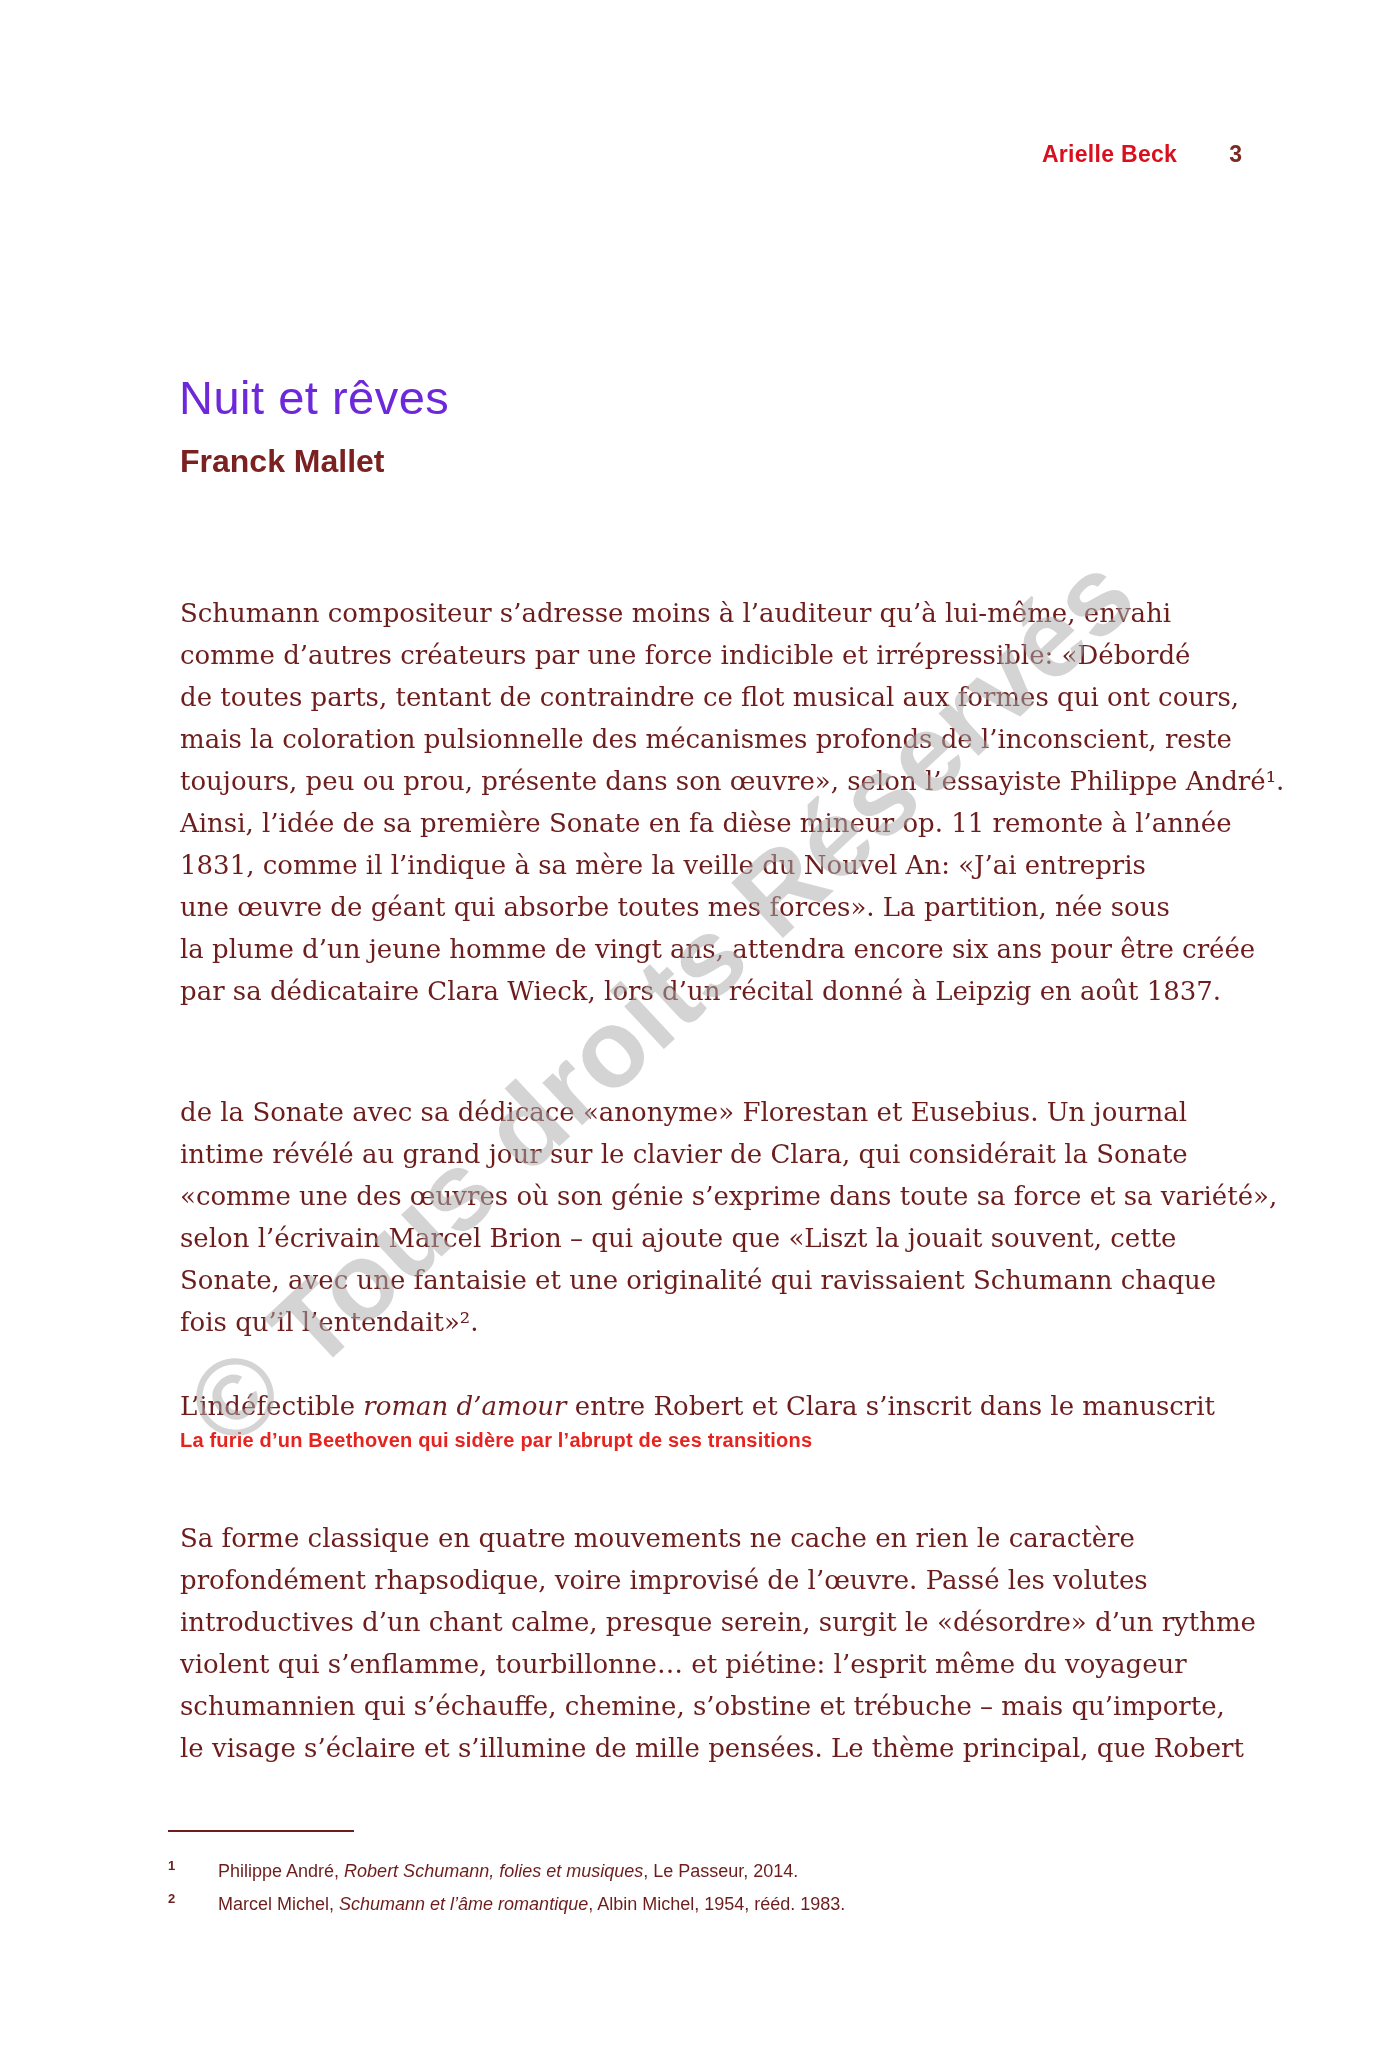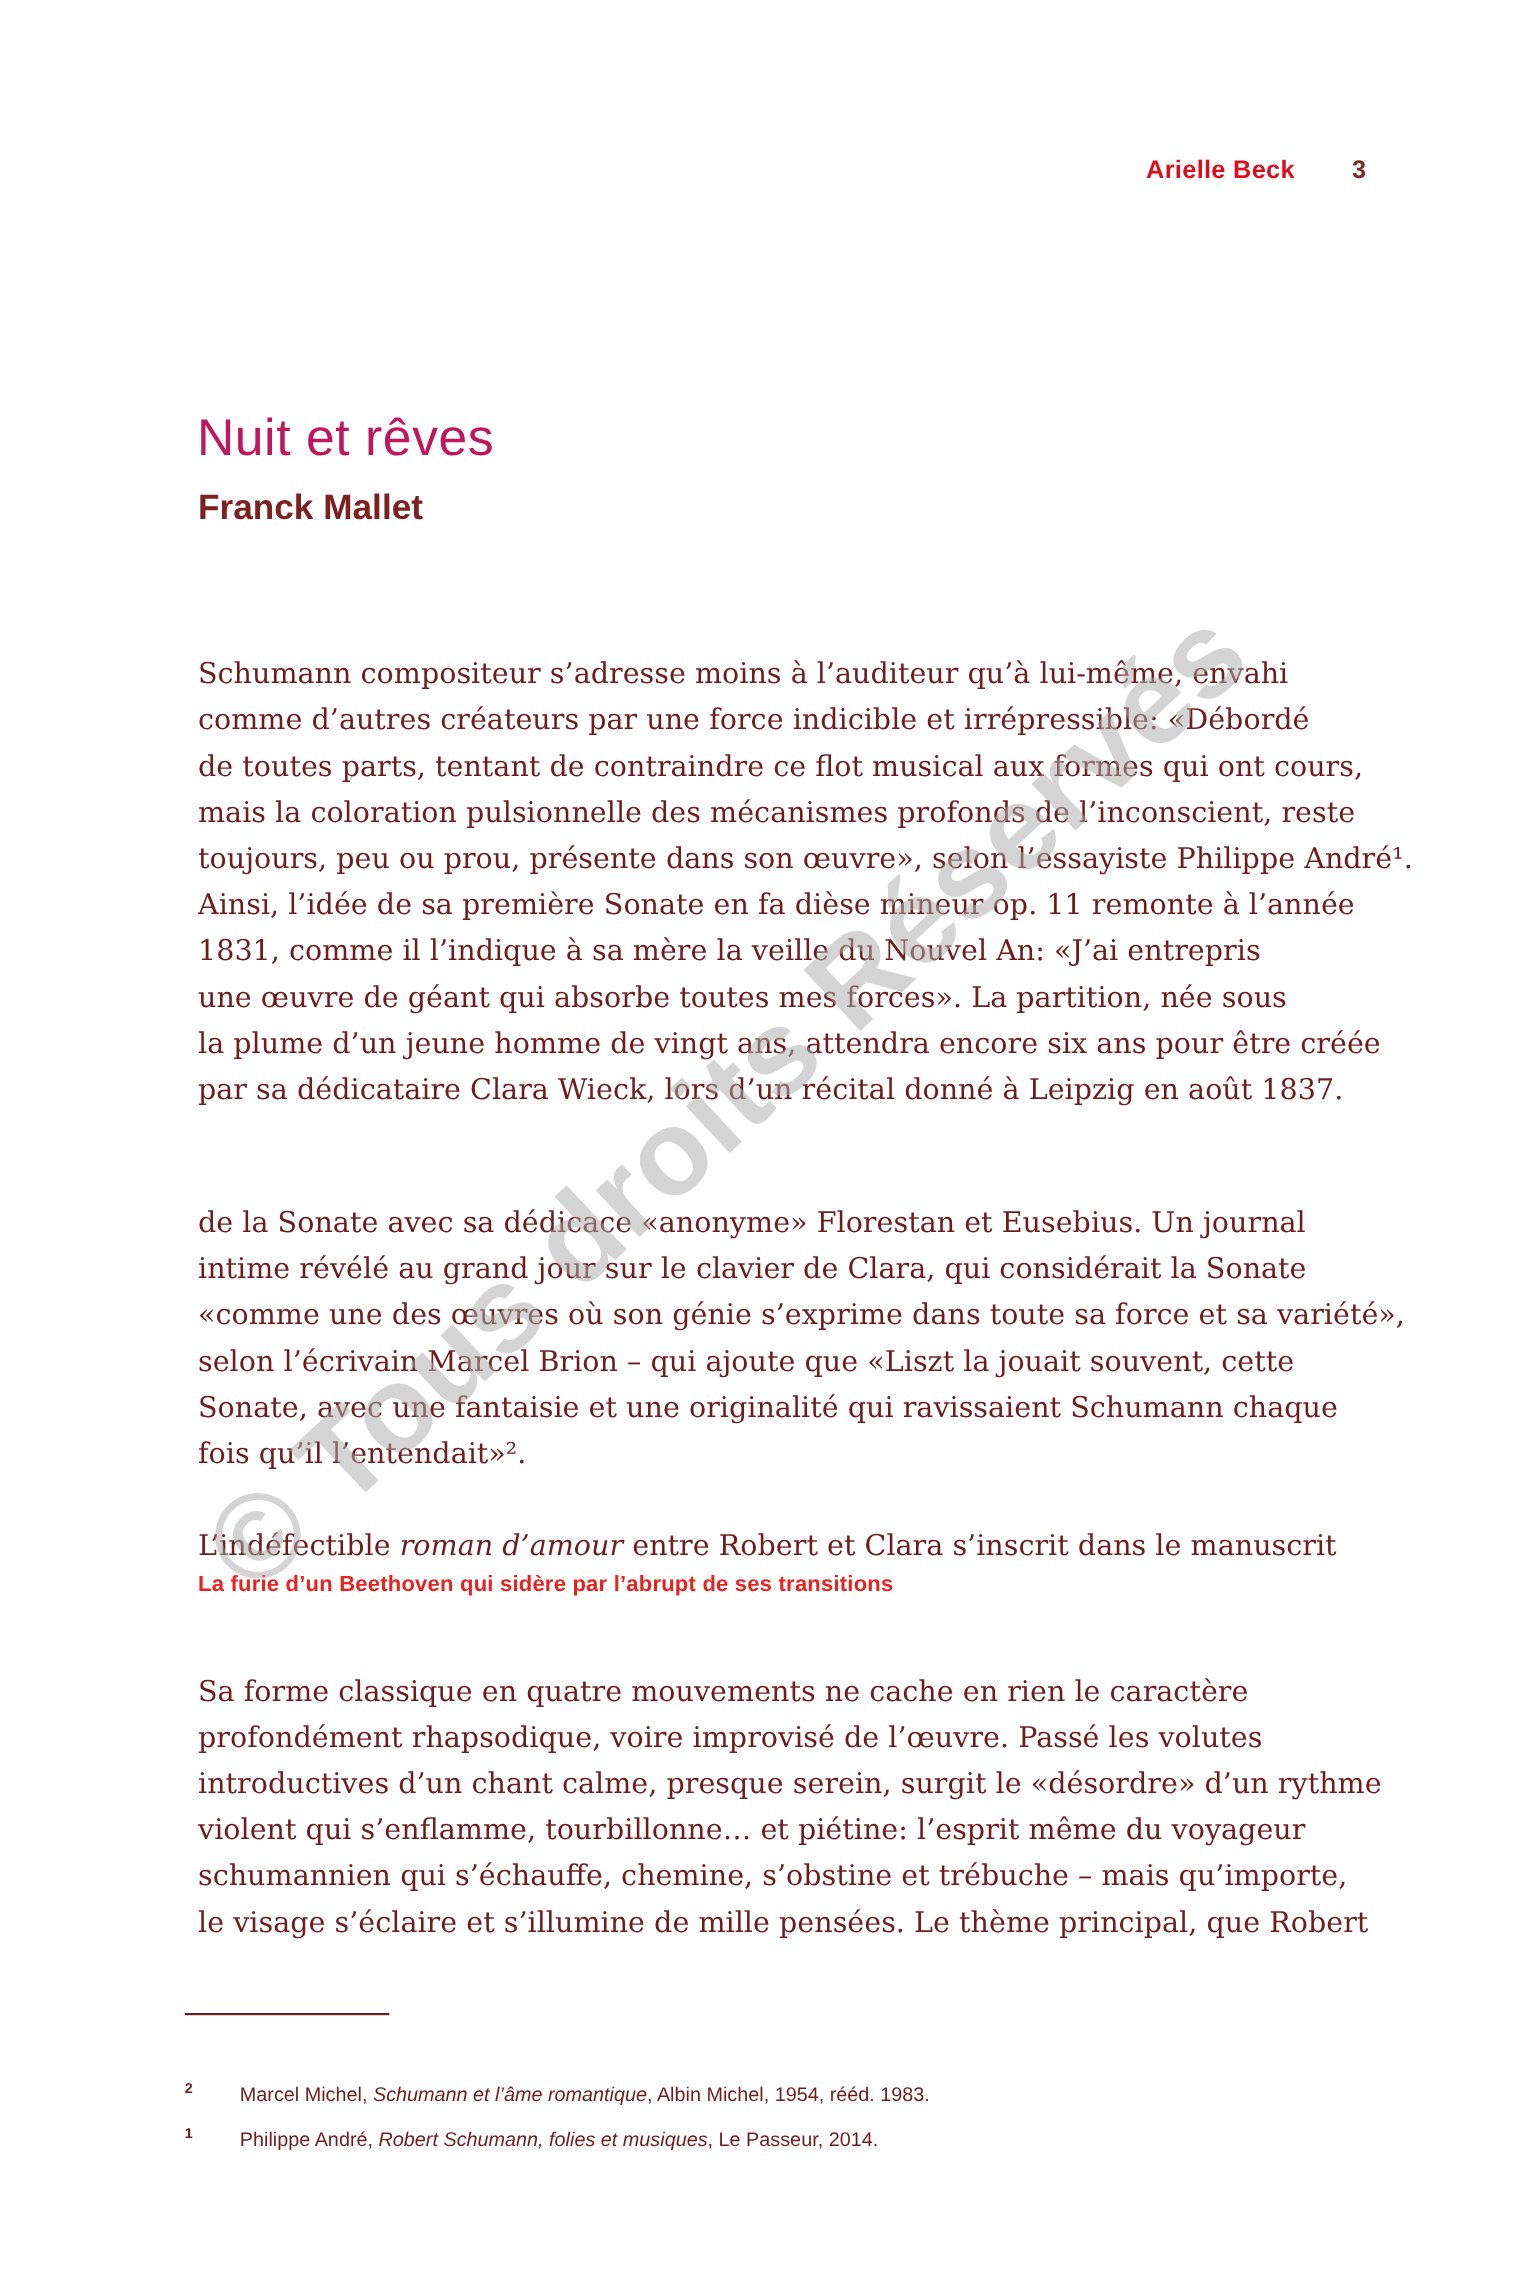--- a/index.html
+++ b/index.html
@@ -34,21 +34,21 @@
     font-weight: bold;
   }
 
   
   .title {
     position: absolute;
     left: 179px;
     top: 370px;
     font-size: 47px;
     font-weight: 500;
-    color: #be185d;
+    color: #6d28d9;
     letter-spacing: 0.5px;
   }
   .byline {
     position: absolute;
     left: 180px;
     top: 443px;
     font-size: 32px;
     font-weight: bold;
     color: #7b2120;
   }
@@ -88,21 +88,21 @@
     height: 2px;
     background: #6c1d1c;
   }
   .footnote {
     position: absolute;
     left: 168px;
     font-size: 18px;
     color: #6c1d1c;
     white-space: nowrap;
   }
-  .fn-1 { top: 1932px; }
+  .fn-1 { top: 1858px; }
   .fn-2 { top: 1891px; }
   .fn-marker {
     display: inline-block;
     width: 50px;
     font-size: 13px;
     font-weight: bold;
     vertical-align: 7px;
   }
   .footnote em { font-style: italic; }
 

